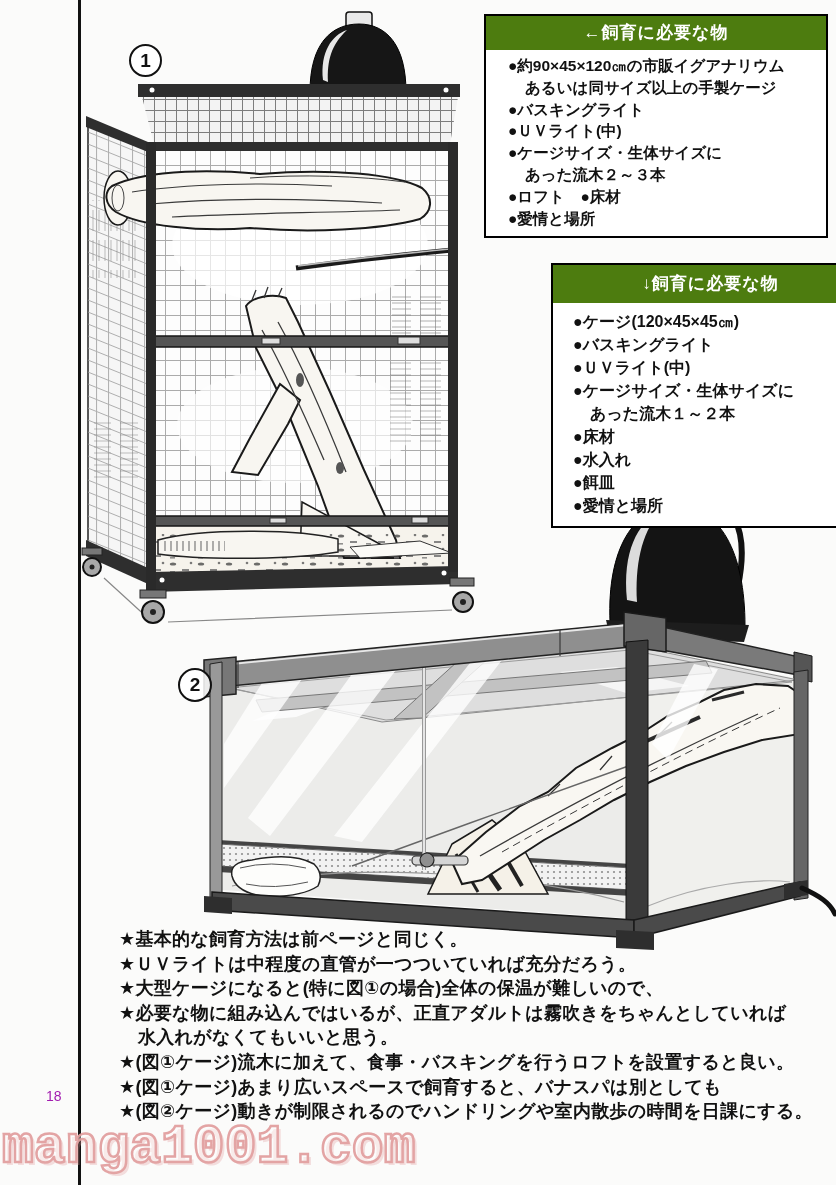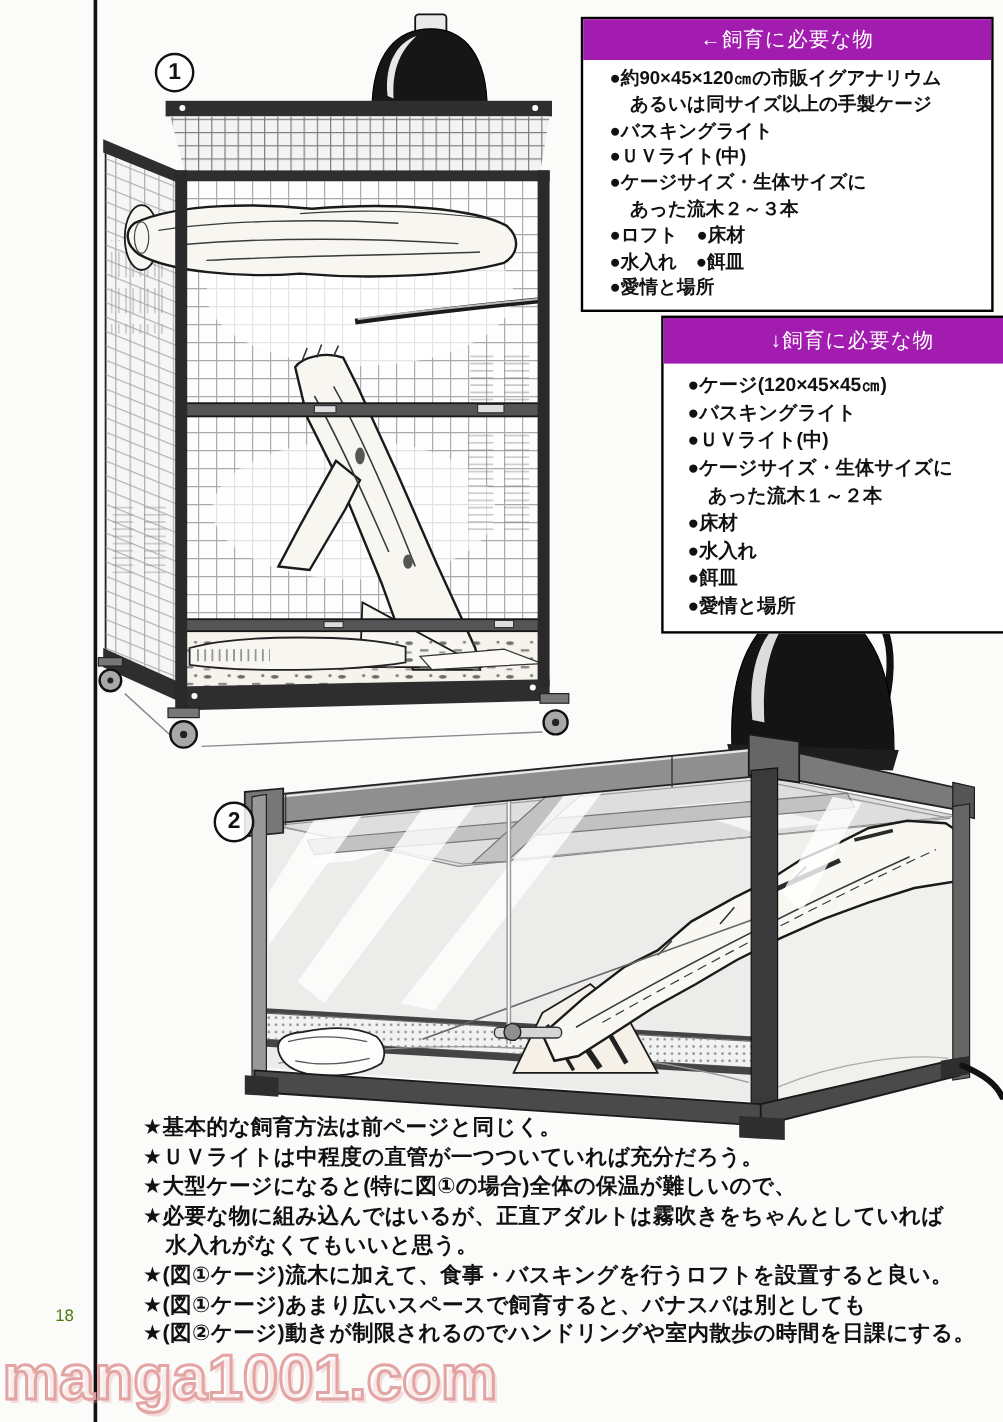--- a/index.html
+++ b/index.html
@@ -5,21 +5,21 @@
   html,body{margin:0;padding:0;background:#e0e0e0;}
   .page{
     position:relative;width:836px;height:1185px;margin:0 auto;
     background:#fbfbfa;overflow:hidden;
     font-family:"Liberation Sans","DejaVu Sans",sans-serif;color:#111;
   }
   svg.art{position:absolute;left:0;top:0;}
 
   
   .infobox{position:absolute;background:#fff;border:2px solid #000;box-sizing:border-box;}
-  .infobox .hd{background:#a21caf;color:#fff;font-weight:normal;text-align:center;letter-spacing:1px;}
+  .infobox .hd{background:#4d7c0f;color:#fff;font-weight:bold;text-align:center;letter-spacing:1px;}
   .infobox .bd{font-weight:bold;white-space:nowrap;border-radius:25px;}
   .infobox .line{white-space:nowrap;}
   .infobox .cont{padding-left:17px;}
   #box1{left:484px;top:14px;width:344px;}
   #box1 .hd{font-size:17px;line-height:34px;height:34px;}
   #box1 .bd{padding:5px 6px 7px 22px;font-size:15.5px;line-height:21.8px;}
   #box2{left:551px;top:263px;width:319px;}
   #box2 .hd{font-size:17px;line-height:38px;height:38px;}
   #box2 .bd{padding:7px 20px 9px 20px;font-size:16px;line-height:23px;}
 
@@ -33,25 +33,25 @@
   #fig2{left:178px;top:668px;width:30px;height:30px;font-size:19px;}
 
   
   .notes{
     position:absolute;left:119px;top:927px;
     font-size:18px;line-height:24.6px;font-weight:bold;
     white-space:nowrap;letter-spacing:.3px;
   }
   .notes .cont{padding-left:19px;}
 
-  .pagenum{position:absolute;left:46px;top:1088px;font-size:14px;color:#4d7c0f;}
+  .pagenum{position:absolute;left:46px;top:1088px;font-size:14px;color:#a21caf;}
 
   .watermark{
     position:absolute;left:2px;top:1118px;
-    font-family:Liberation Sans, sans-serif;
+    font-family:Liberation Mono, monospace;
     font-size:53px;font-weight:bold;letter-spacing:0px;
     color:rgba(255,255,255,.4);
     -webkit-text-stroke:2.5px #e2a0a0;
     text-shadow:3px 3px 0 rgba(226,160,160,.35);
     opacity:.95;pointer-events:none;
   }
 </style>
 </head>
 <body>
 
@@ -271,21 +271,20 @@
   <div class="infobox" id="box1">
     <div class="hd">←飼育に必要な物</div>
     <div class="bd">
       <div class="line">●約90×45×120㎝の市販イグアナリウム</div>
       <div class="line cont">あるいは同サイズ以上の手製ケージ</div>
       <div class="line">●バスキングライト</div>
       <div class="line">●ＵＶライト(中)</div>
       <div class="line">●ケージサイズ・生体サイズに</div>
       <div class="line cont">あった流木２～３本</div>
       <div class="line">●ロフト　●床材</div>
-      <div class="line">●水入れ　●餌皿</div>
       <div class="line">●愛情と場所</div>
     </div>
   </div>
 
   <div class="infobox" id="box2">
     <div class="hd">↓飼育に必要な物</div>
     <div class="bd">
       <div class="line">●ケージ(120×45×45㎝)</div>
       <div class="line">●バスキングライト</div>
       <div class="line">●ＵＶライト(中)</div>

